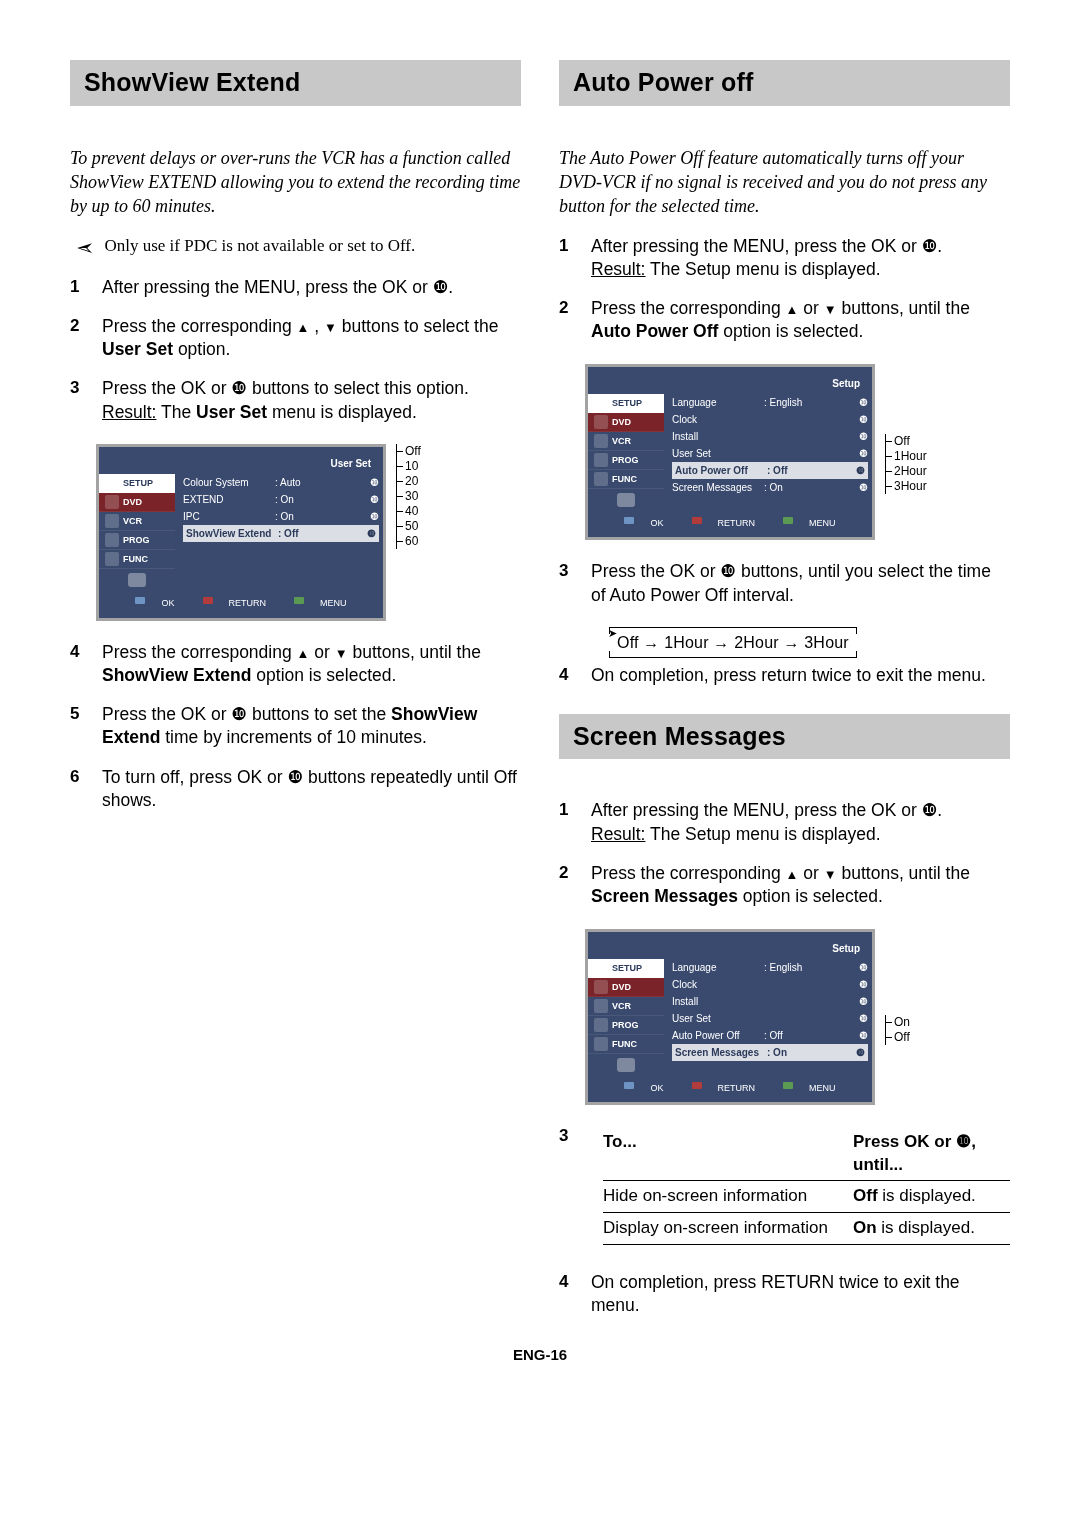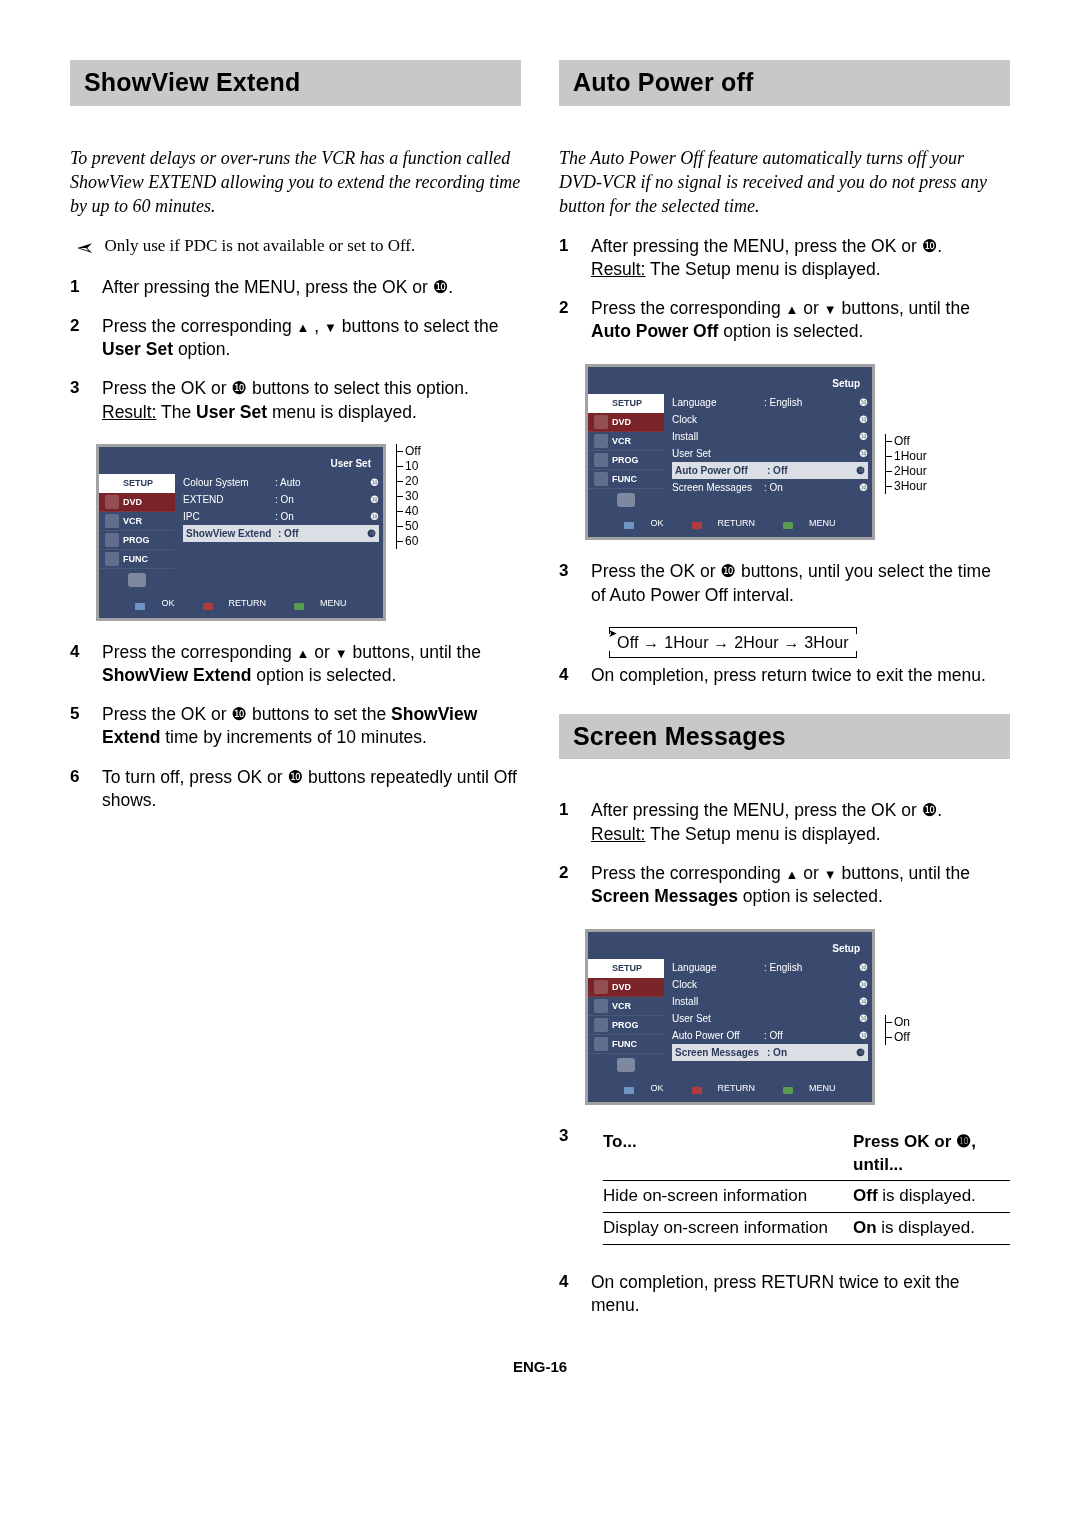--- a/index.html
+++ b/index.html
@@ -81,21 +81,21 @@
   .side-tab.sel { background:#fff; color:#2b3a5a; }
   .side-tab.dvd { background:#7a2328; }
   .side-tabs .bottom-ic { height:22px; display:flex; align-items:center; justify-content:center; }
   .menu-items { flex:1; padding: 0 4px 0 8px; }
   .menu-item { display:flex; align-items:center; font-size:10px; padding: 2px 0; height:17px; }
   .menu-item.hl { background: rgba(255,255,255,0.82); color:#2b3a5a; font-weight:700; padding-left:3px; padding-right:3px; }
   .menu-item .lbl { flex: 0 0 92px; }
   .menu-item .val { flex: 1; }
   .menu-item .arr { font-size:10px; }
   .menu-footer { display:flex; justify-content:center; gap:28px; padding:6px 0 8px; font-size:9px; }
-  .menu-footer .btn { display:flex; align-items:flex-end; gap:16px; }
+  .menu-footer .btn { display:flex; align-items:flex-start; gap:16px; }
   .menu-footer .sq { width:10px; height:7px; background:#6e94c4; border-radius:1px; display:inline-block; }
   .menu-footer .sq.r { background:#b23b3b; }
   .menu-footer .sq.g { background:#5a9a52; }
   .opt-list { font-size: 12px; line-height:1.25; min-width:46px; }
   .opt-list .line { position:relative; padding-left:8px; }
   .opt-list .line::before { content:""; position:absolute; left:0; top:50%; width:6px; border-top:1px solid #000; }
   .opt-list .lines { border-left:1px solid #000; padding-left:0px; }
   .flow-chain {
     margin: 8px 0 6px 50px;
     font-size: 16px;
@@ -115,21 +115,21 @@
   }
   .flow-chain-box .b2::before{ position:absolute; left:0; bottom:0; content:""; width:1px; height:6px; background:#000;}
   .flow-chain-box .b2::after{ position:absolute; right:0; bottom:0; content:""; width:1px; height:6px; background:#000;}
   .flow-chain-box .b2 { position:absolute; left:0; right:0; bottom:0; }
   .flow-chain-inner { padding: 0 4px; letter-spacing:0.2px; }
   .flow-chain .arrh { position:absolute; left:-1px; top:-2px; font-size:11px; }
   .tbl3 { margin: 6px 0 10px 34px; font-size: 17px; }
   .tbl3 .hdr { display:flex; font-weight:700; border-bottom:1px solid #000; padding-bottom:4px; }
   .tbl3 .hdr .c1, .tbl3 .row .c1 { flex:0 0 250px; }
   .tbl3 .row { display:flex; border-bottom:1px solid #000; padding:4px 0; }
-  .page-num { text-align:center; font-weight:700; font-size:15px; margin-top:24px; }
+  .page-num { text-align:center; font-weight:700; font-size:15px; margin-top:12px; }
 </style>
 </head>
 <body>
 
 <div class="columns">
 
   <div class="col">
     <div class="section-header">ShowView Extend</div>
 
     <div class="intro">To prevent delays or over-runs the VCR has a function called ShowView EXTEND allowing you to extend the recording time by up to 60 minutes.</div>

